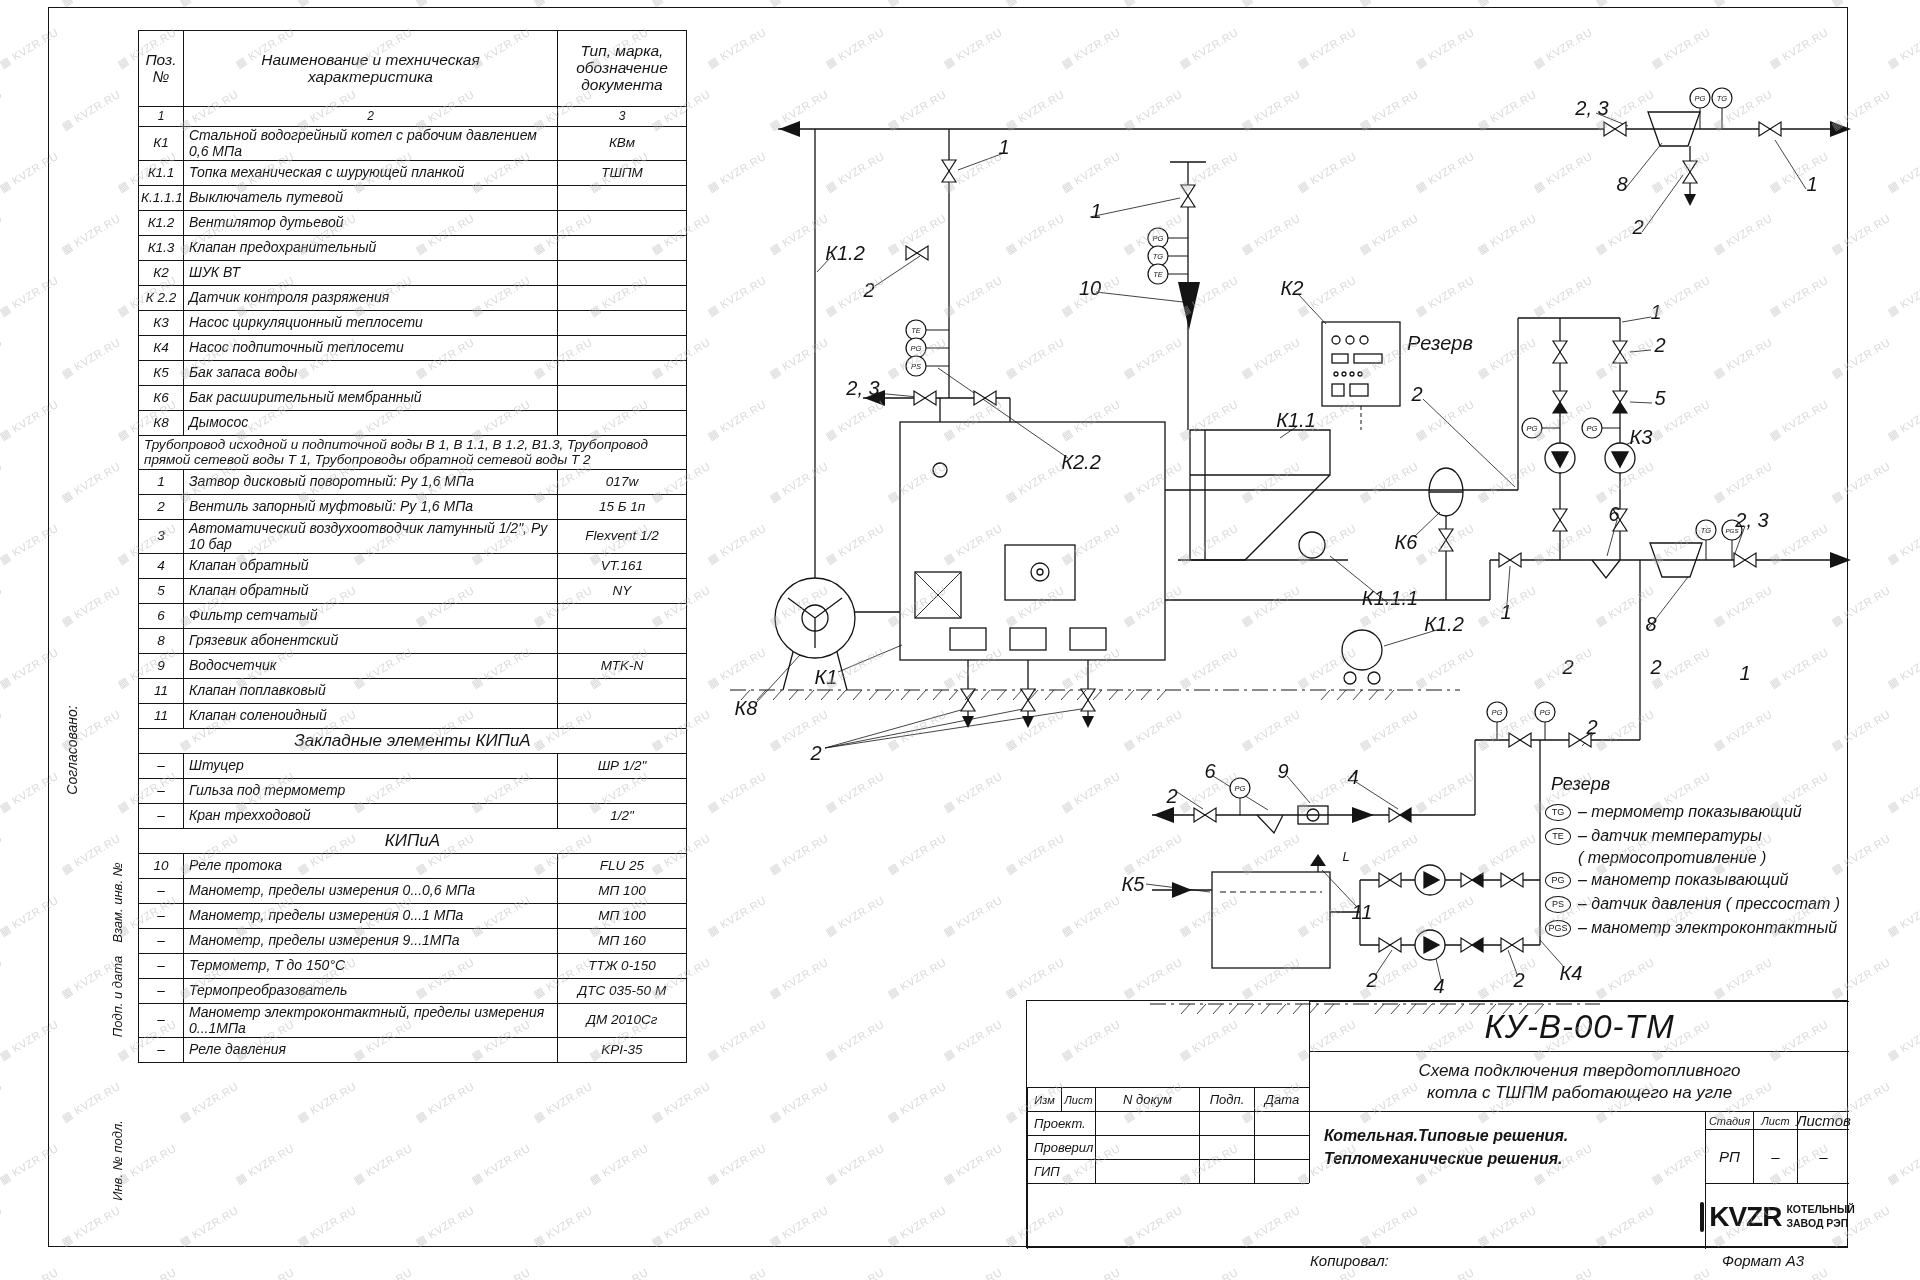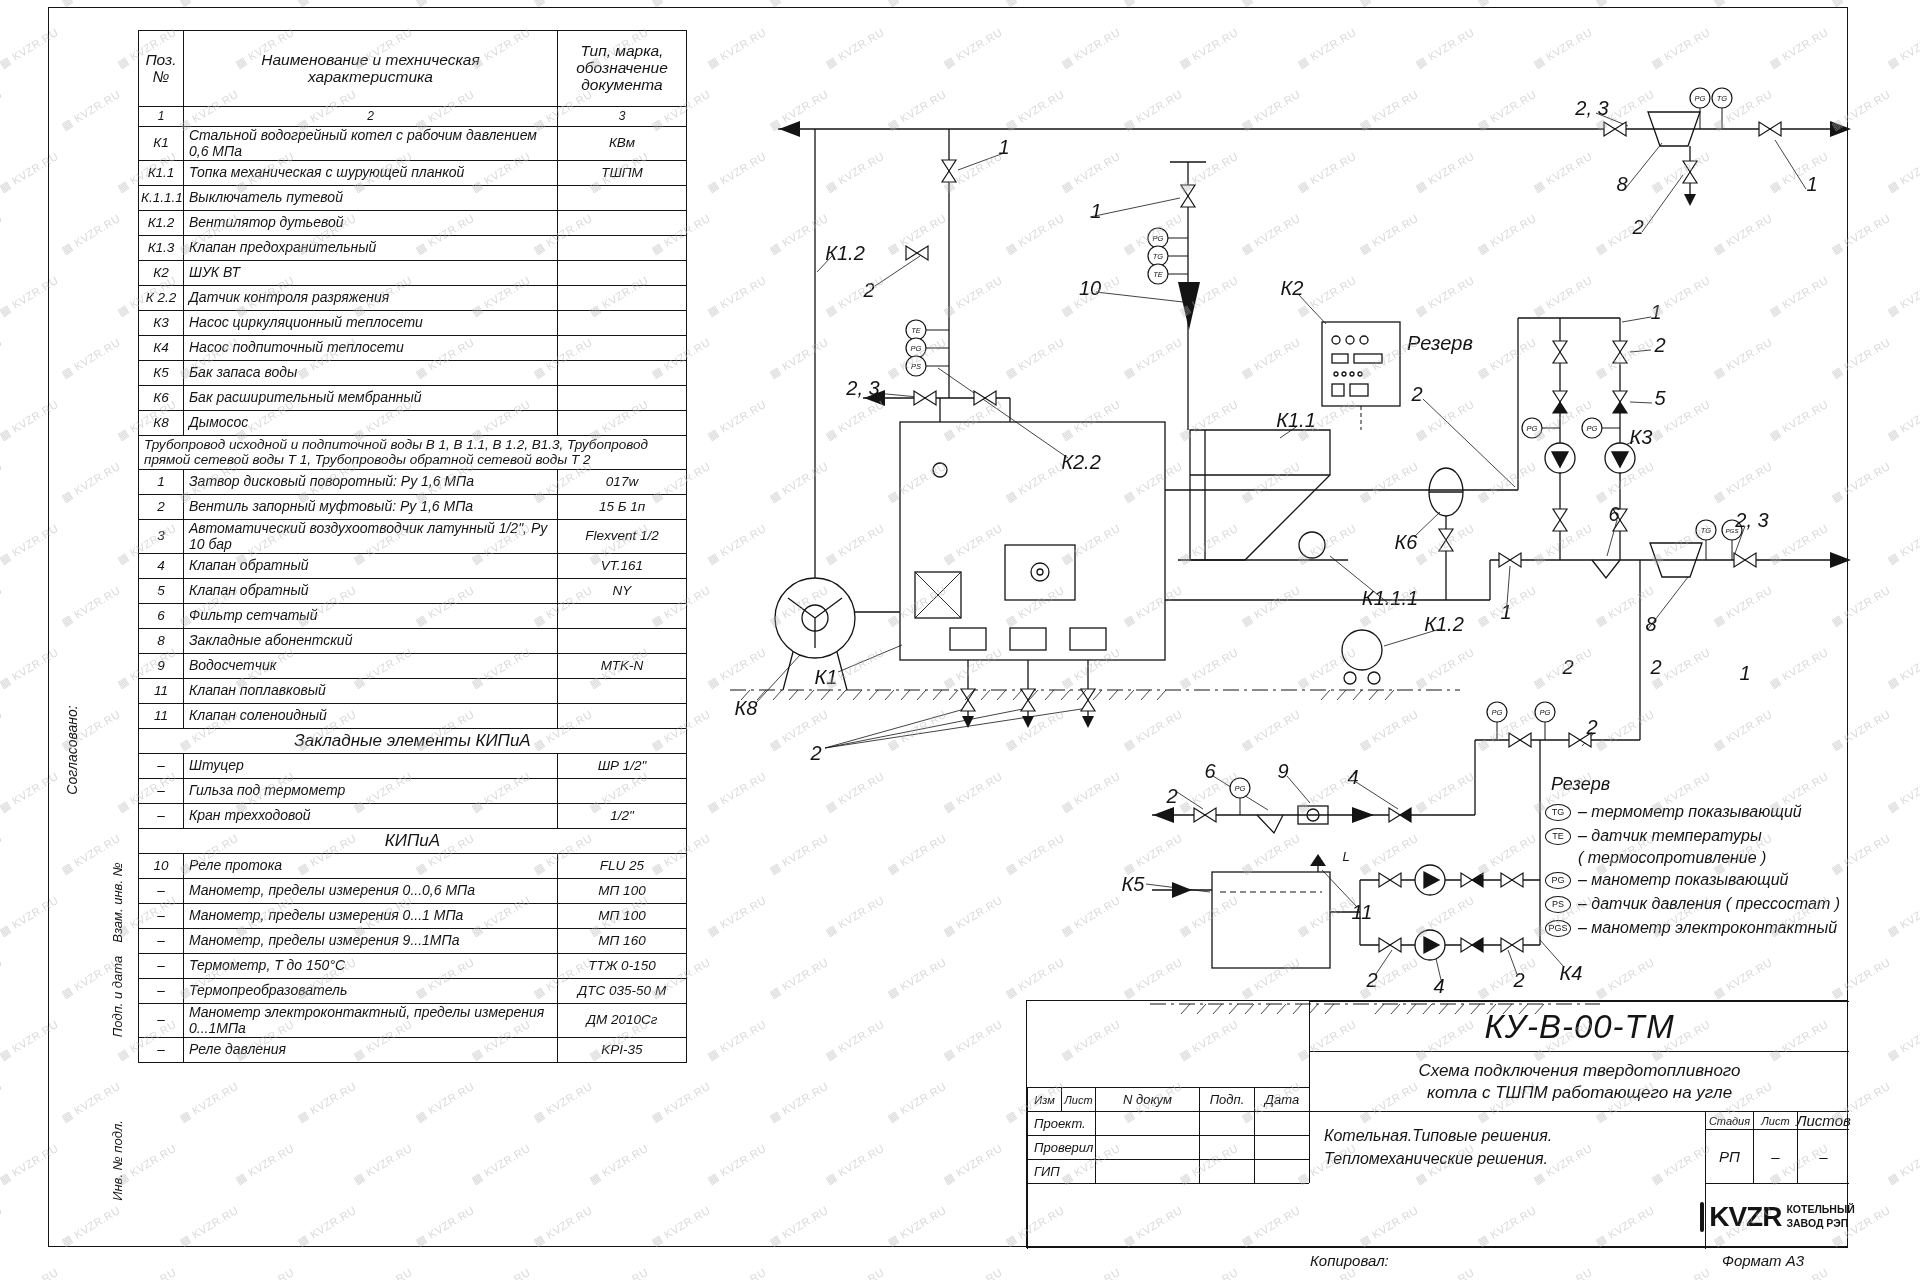--- a/index.html
+++ b/index.html
@@ -191,21 +191,21 @@
           <td class="name">Клапан обратный</td>
           <td class="type">NY</td>
         </tr>
         <tr>
           <td class="pos">6</td>
           <td class="name">Фильтр сетчатый</td>
           <td class="type"></td>
         </tr>
         <tr>
           <td class="pos">8</td>
-          <td class="name">Закладные абонентский</td>
+          <td class="name">Грязевик абонентский</td>
           <td class="type"></td>
         </tr>
         <tr>
           <td class="pos">9</td>
           <td class="name">Водосчетчик</td>
           <td class="type">MTK-N</td>
         </tr>
         <tr>
           <td class="pos">11</td>
           <td class="name">Клапан поплавковый</td>
@@ -674,21 +674,21 @@
     <div class="c lab" style="left:0;top:134px;width:68px;height:24px;">Проверил</div>
     <div class="c" style="left:68px;top:134px;width:104px;height:24px;"></div>
     <div class="c" style="left:172px;top:134px;width:55px;height:24px;"></div>
     <div class="c" style="left:227px;top:134px;width:55px;height:24px;"></div>
     <div class="c lab" style="left:0;top:158px;width:68px;height:24px;">ГИП</div>
     <div class="c" style="left:68px;top:158px;width:104px;height:24px;"></div>
     <div class="c" style="left:172px;top:158px;width:55px;height:24px;"></div>
     <div class="c" style="left:227px;top:158px;width:55px;height:24px;"></div>
     <div class="c" style="left:0;top:182px;width:282px;height:66px;"></div>
 
-    <div class="c tb-org" style="left:282px;top:110px;width:396px;height:72px;">
+    <div class="c tb-org" style="left:282px;top:110px;width:396px;height:72px;font-weight:bold;">
       <div>Котельная.Типовые решения.</div>
       <div>Тепломеханические решения.</div>
     </div>
 
     <div class="c" style="left:678px;top:110px;width:48px;height:18px;font-size:11px;">Стадия</div>
     <div class="c" style="left:726px;top:110px;width:44px;height:18px;font-size:11px;">Лист</div>
     <div class="c" style="left:770px;top:110px;width:52px;height:18px;font-size:15px;">Листов</div>
     <div class="c" style="left:678px;top:128px;width:48px;height:54px;font-size:15px;">РП</div>
     <div class="c" style="left:726px;top:128px;width:44px;height:54px;font-size:15px;">–</div>
     <div class="c" style="left:770px;top:128px;width:52px;height:54px;font-size:15px;">–</div>

